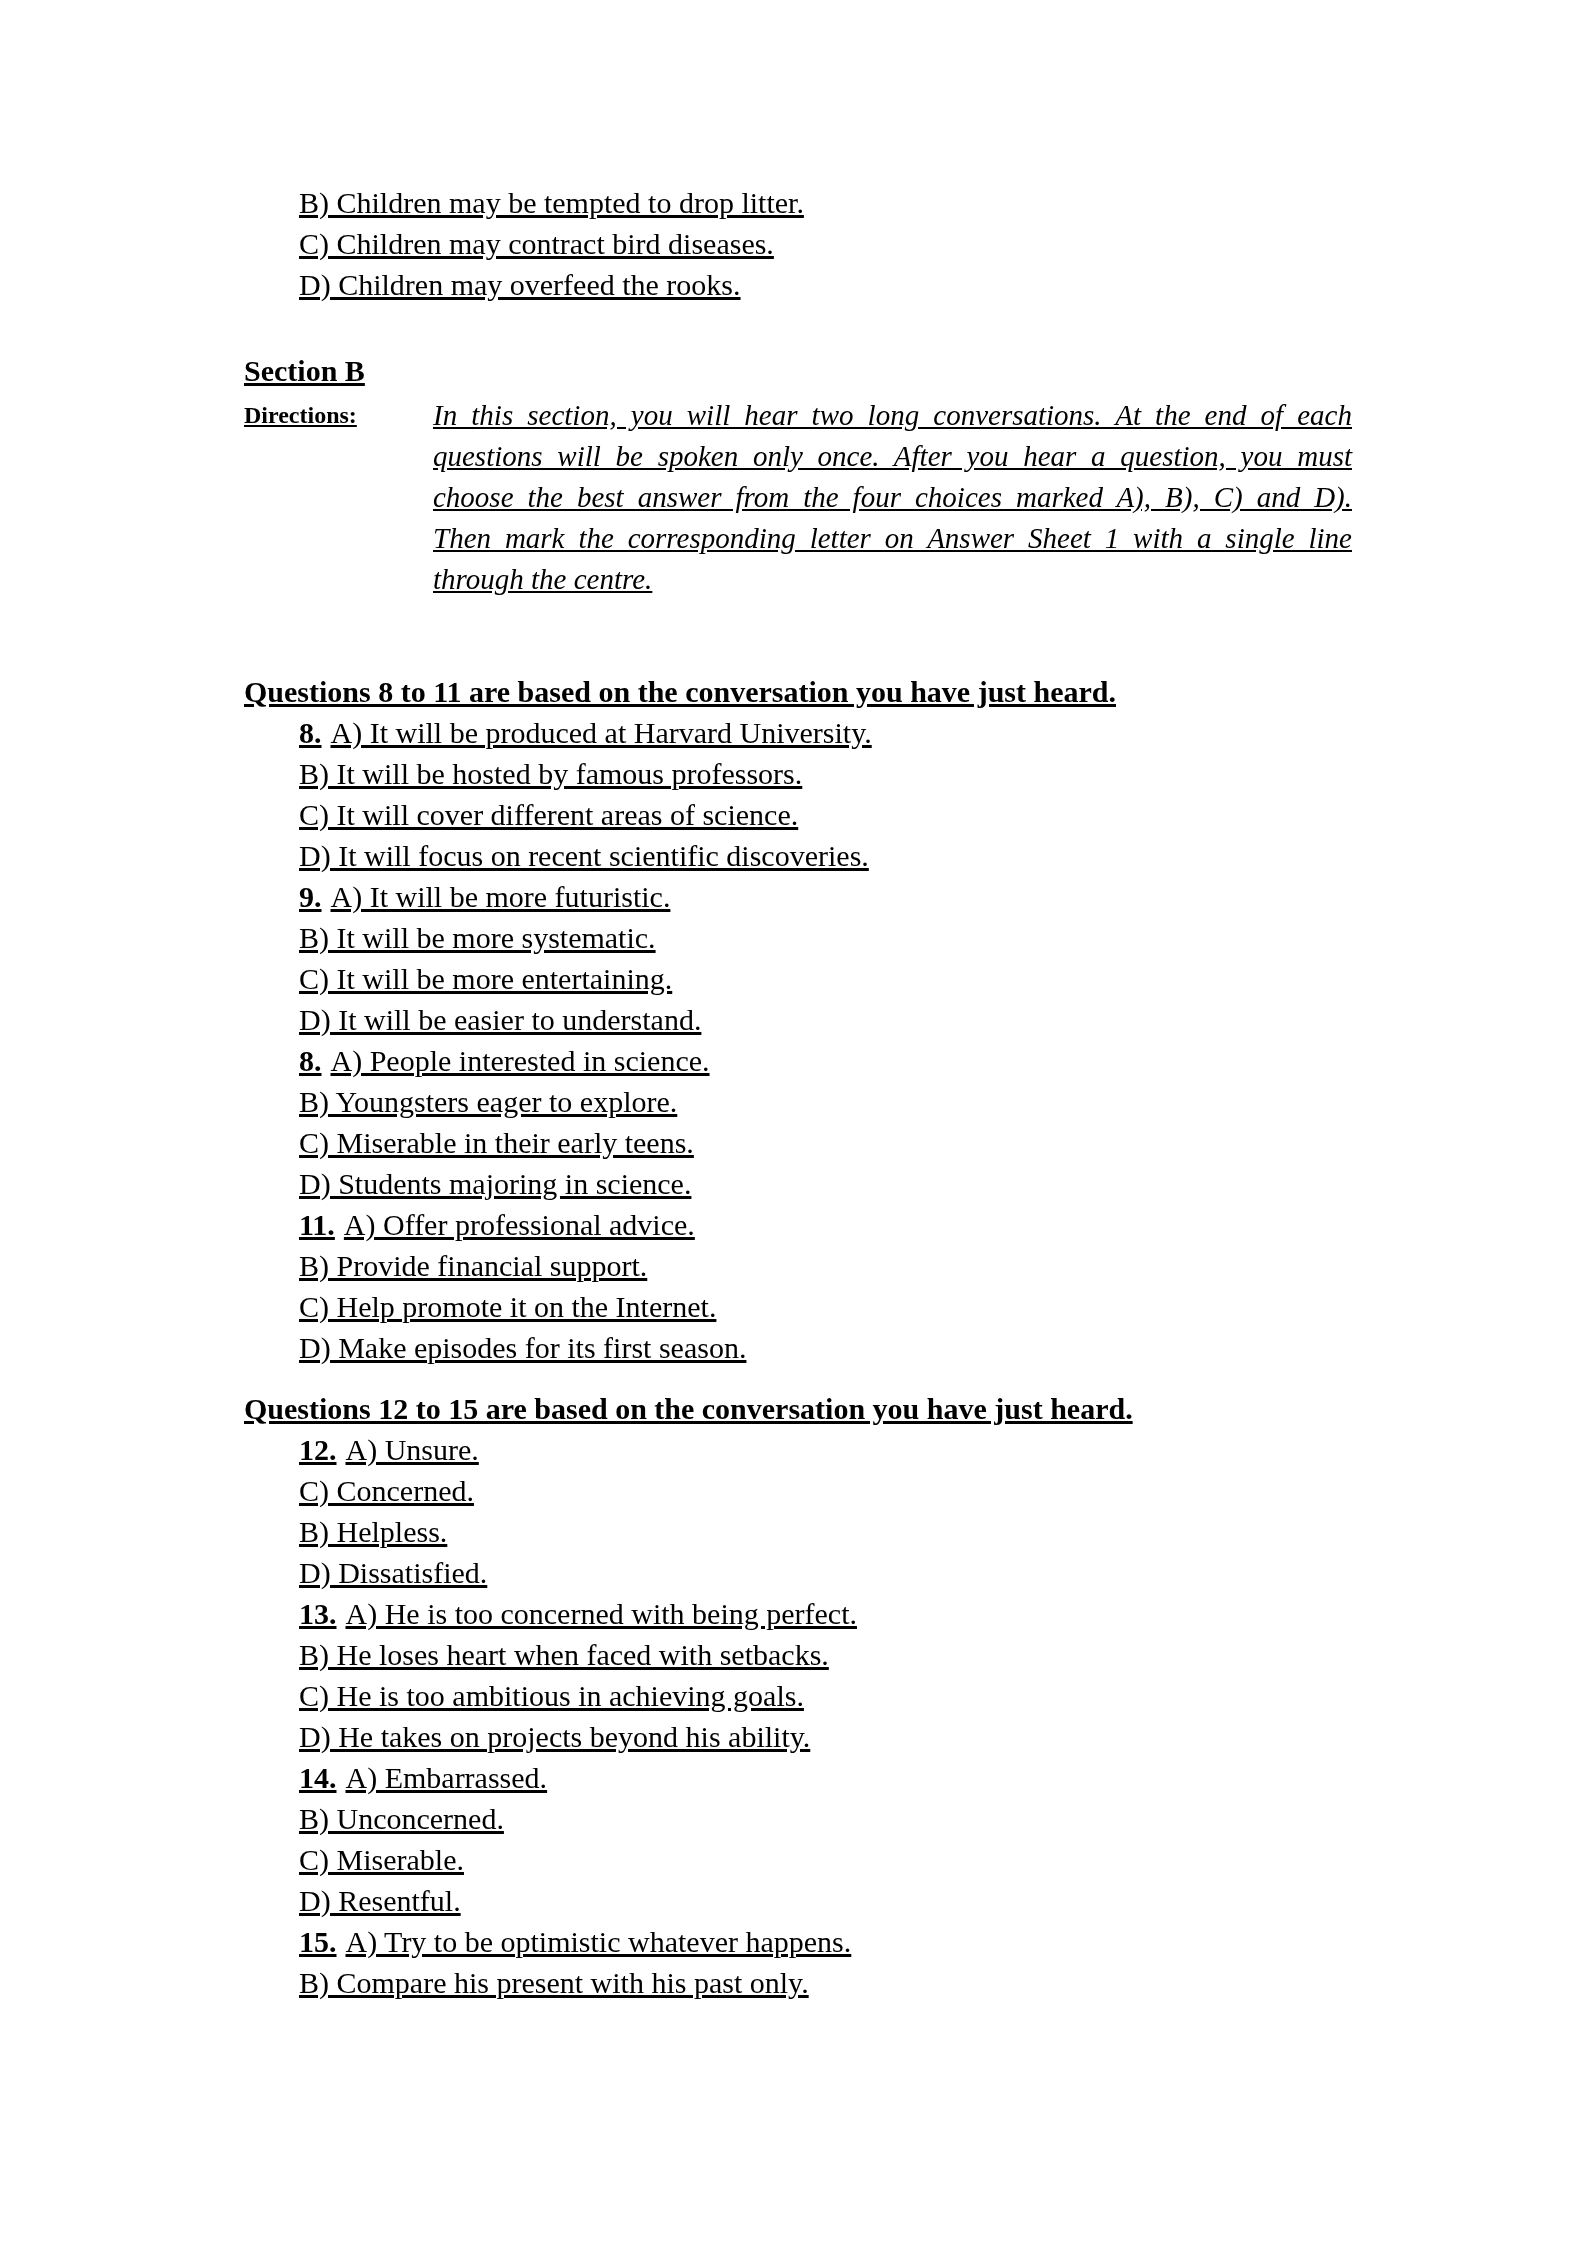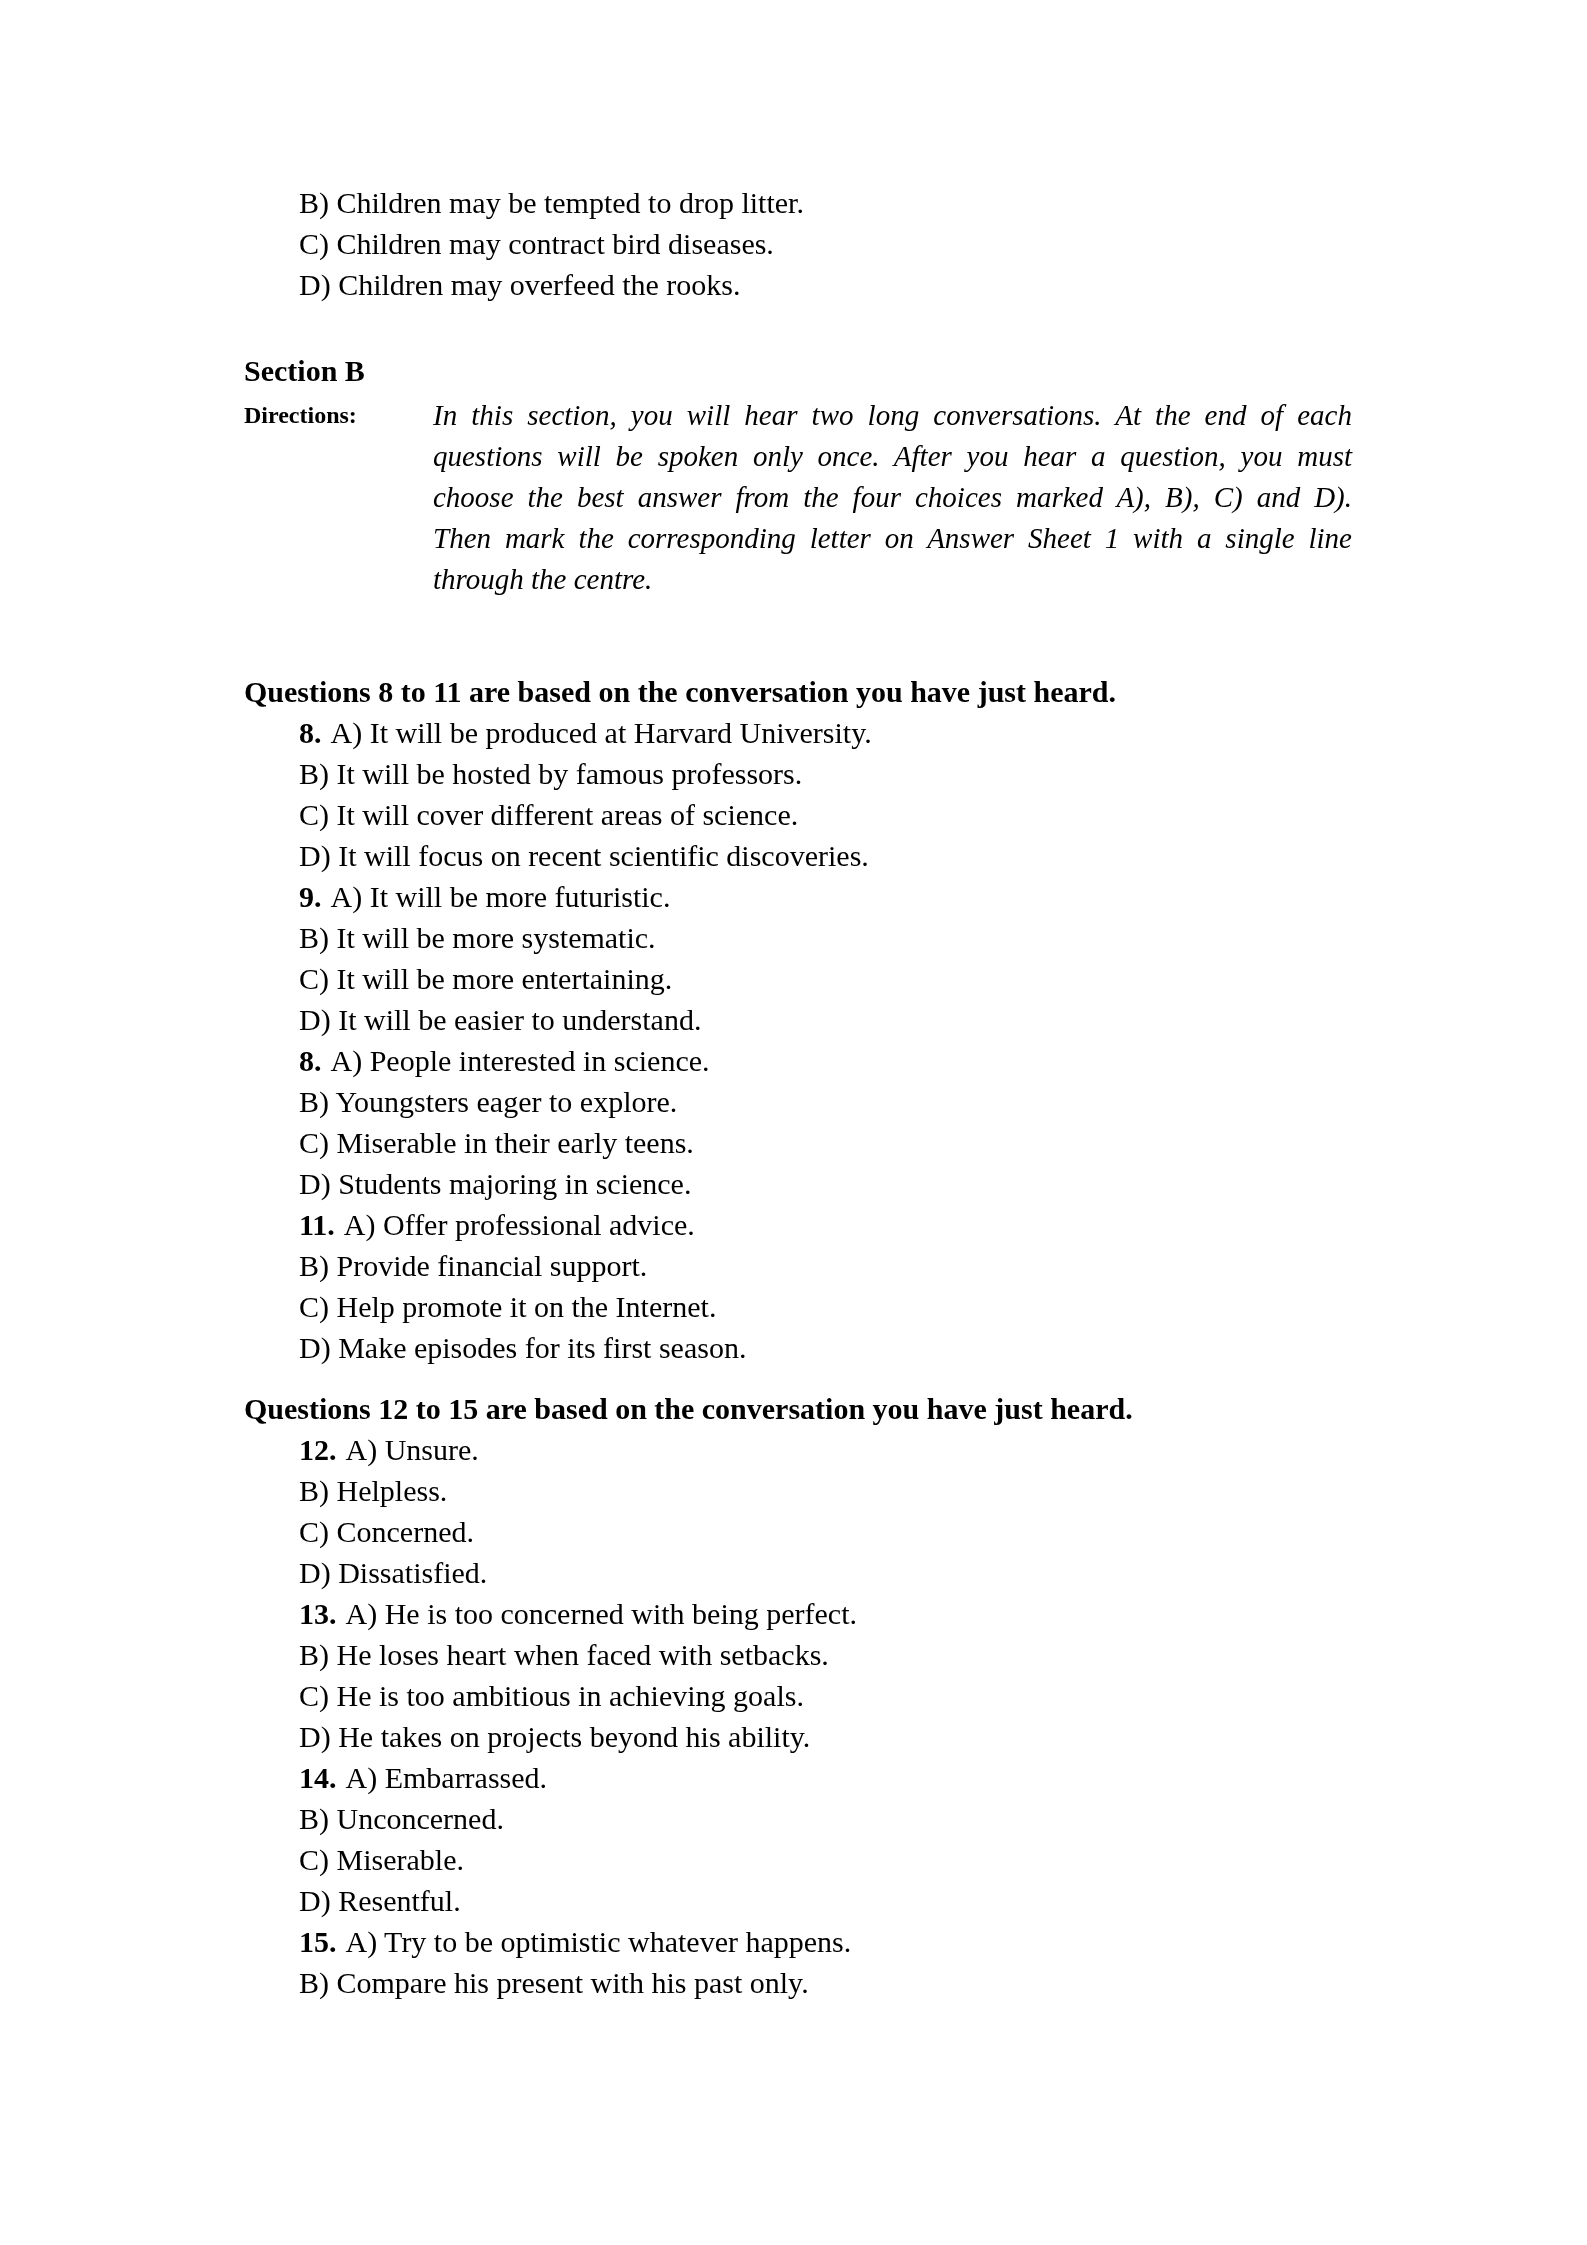--- a/index.html
+++ b/index.html
@@ -9,20 +9,21 @@
     background: #ffffff;
     color: #000000;
     font-family: "Liberation Serif", serif;
     overflow: hidden;
   }
   .page {
     box-sizing: border-box;
     width: 1587px;
     height: 2245px;
     padding: 182px 235px 0 244px;
+    text-decoration: underline;
   }
   .line {
     font-size: 30px;
     line-height: 41px;
     white-space: nowrap;
   }
   .option { margin-left: 55px; }
   .section-title { font-weight: bold; }
   .group-heading { font-weight: bold; margin-top: 20px; }
   .qnum { font-weight: bold; margin-right: 9px; }
@@ -91,22 +92,22 @@
   <div class="line option">D) Students majoring in science.</div>
 
   <div class="line option"><span class="qnum">11.</span><span class="qtext">A) Offer professional advice.</span></div>
   <div class="line option">B) Provide financial support.</div>
   <div class="line option">C) Help promote it on the Internet.</div>
   <div class="line option">D) Make episodes for its first season.</div>
 
   <div class="line group-heading">Questions 12 to 15 are based on the conversation you have just heard.</div>
 
   <div class="line option"><span class="qnum">12.</span><span class="qtext">A) Unsure.</span></div>
+  <div class="line option">C) Concerned.</div>
   <div class="line option">B) Helpless.</div>
-  <div class="line option">C) Concerned.</div>
   <div class="line option">D) Dissatisfied.</div>
 
   <div class="line option"><span class="qnum">13.</span><span class="qtext">A) He is too concerned with being perfect.</span></div>
   <div class="line option">B) He loses heart when faced with setbacks.</div>
   <div class="line option">C) He is too ambitious in achieving goals.</div>
   <div class="line option">D) He takes on projects beyond his ability.</div>
 
   <div class="line option"><span class="qnum">14.</span><span class="qtext">A) Embarrassed.</span></div>
   <div class="line option">B) Unconcerned.</div>
   <div class="line option">C) Miserable.</div>

